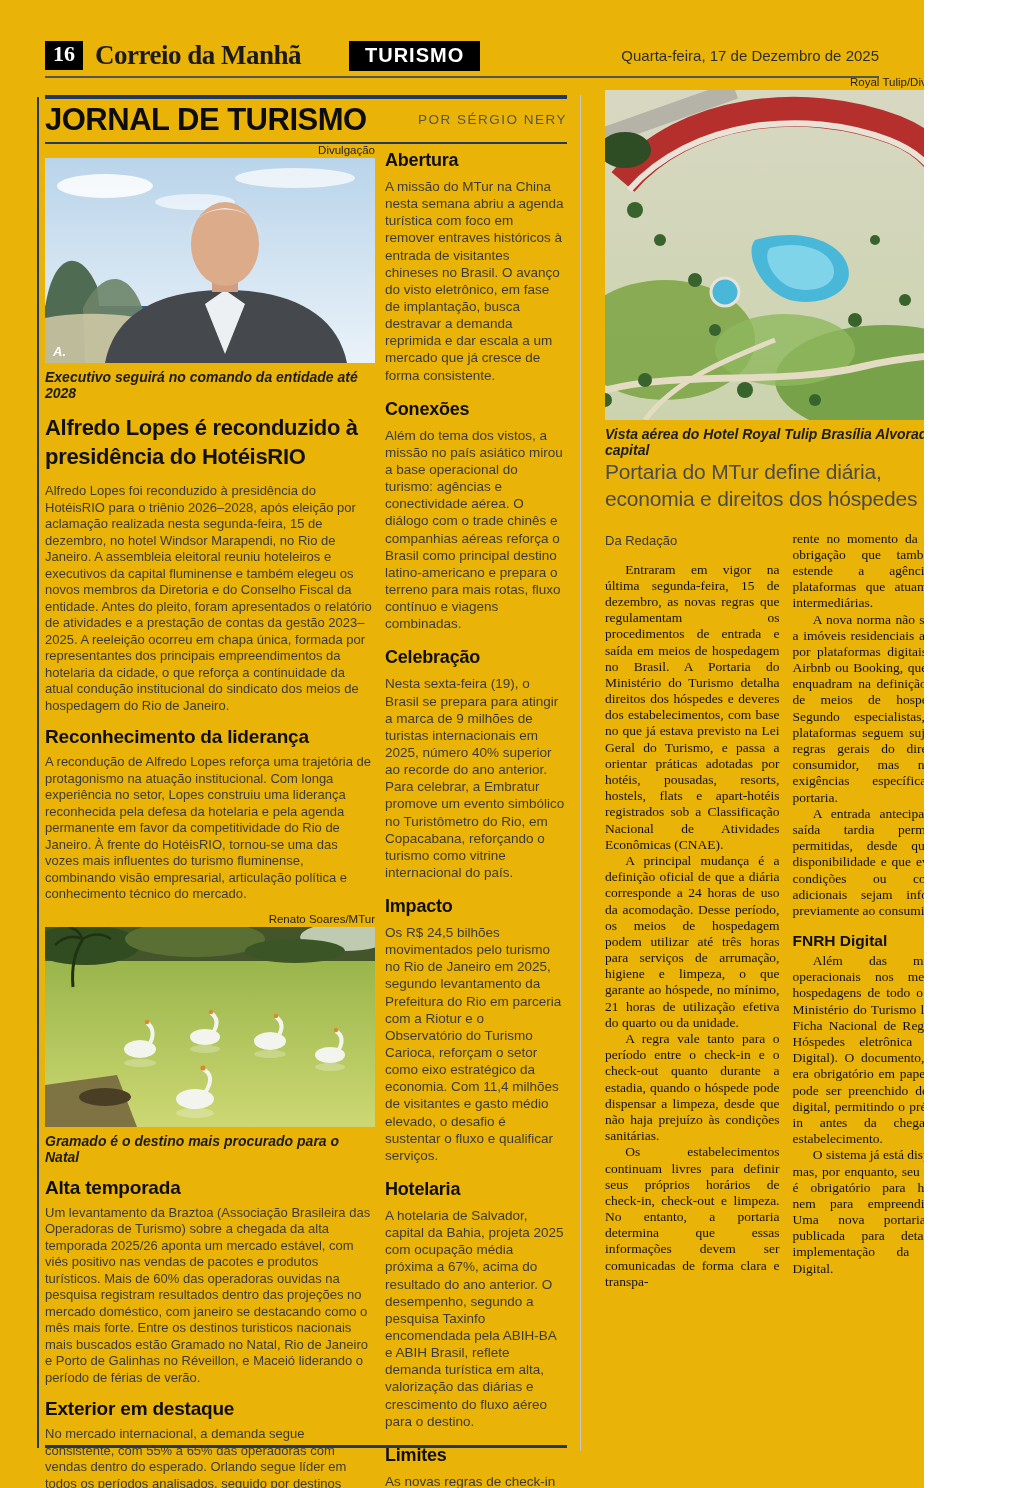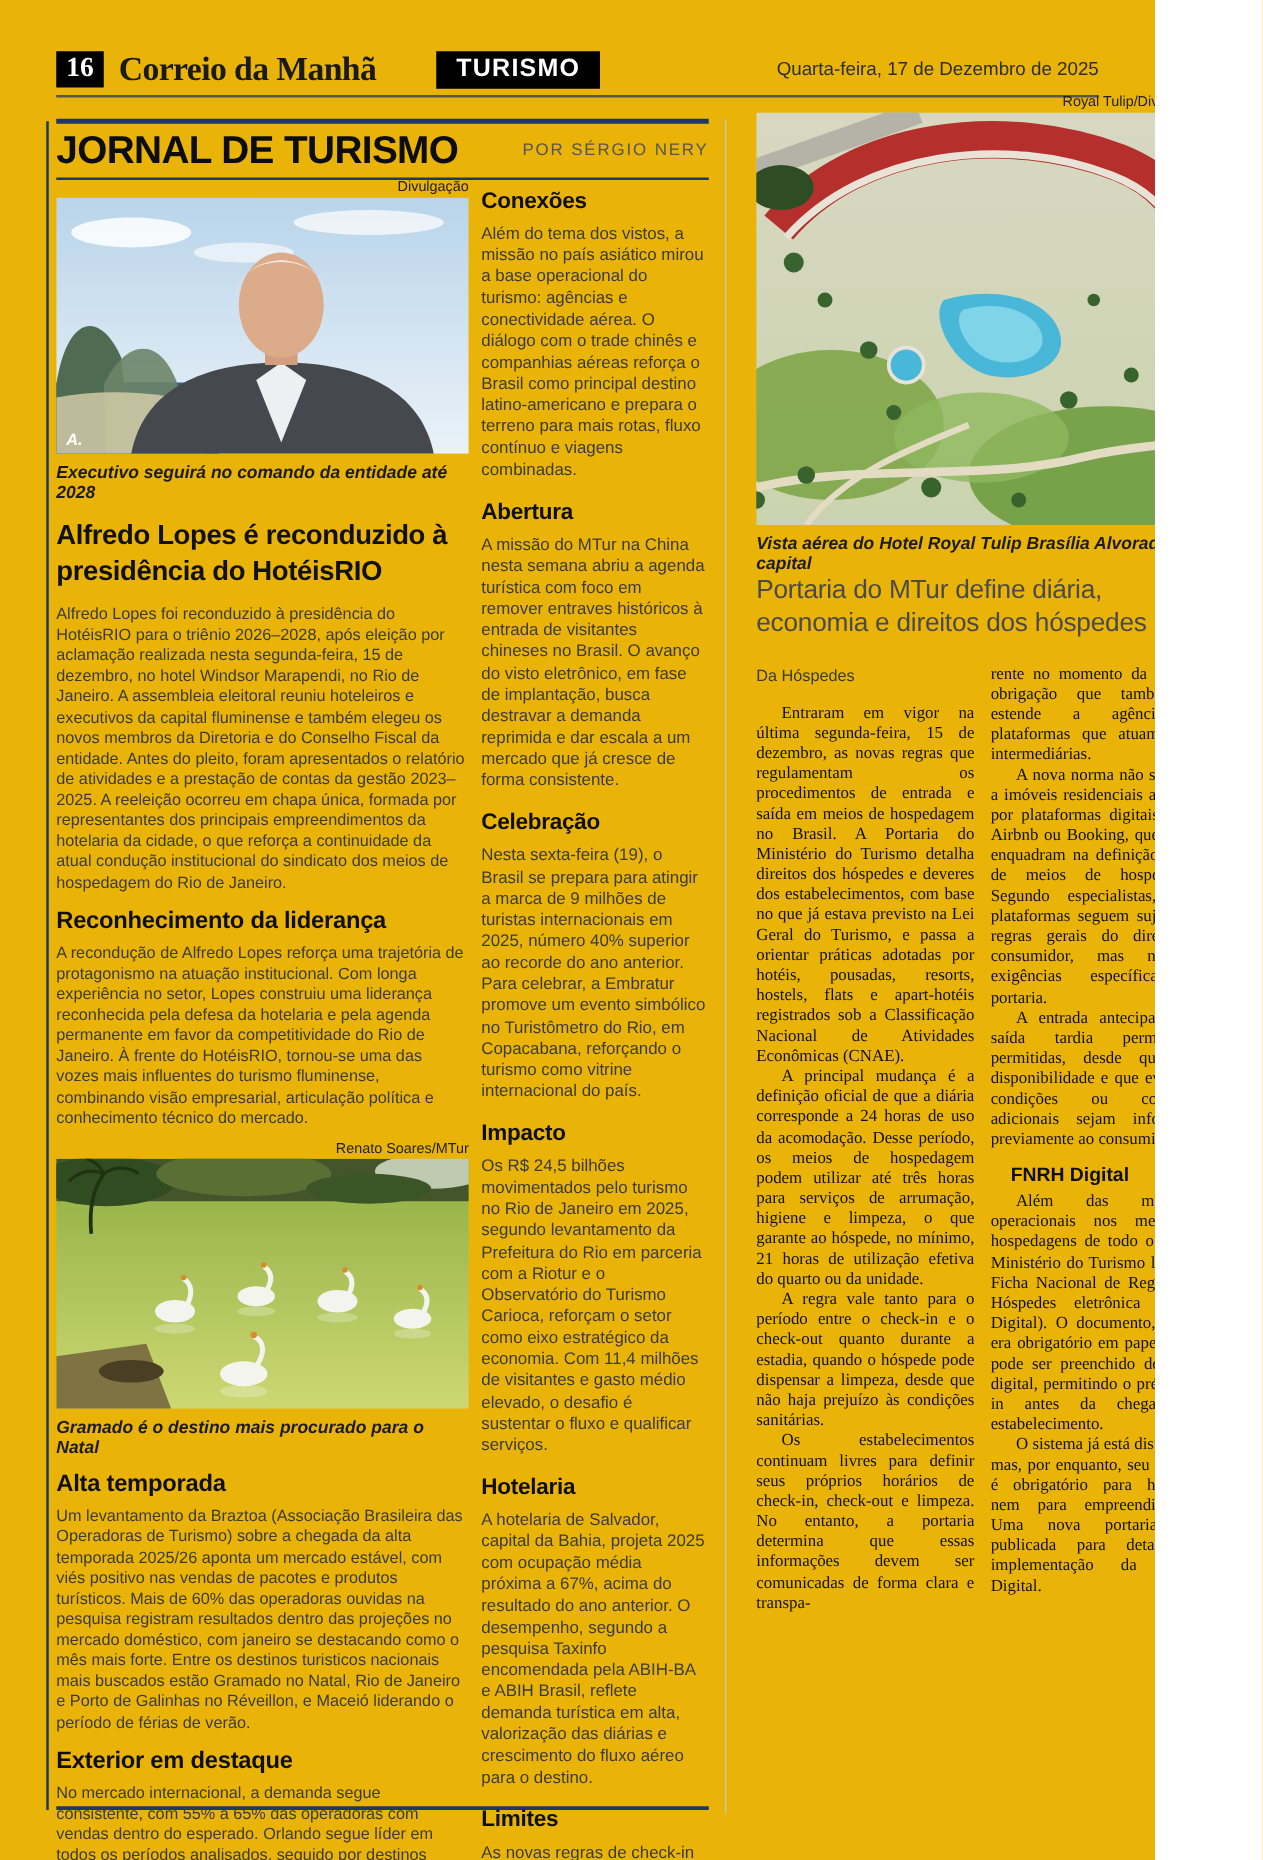--- a/index.html
+++ b/index.html
@@ -44,21 +44,21 @@
   
   .headline-main{font-size:43px;font-weight:800;line-height:1.22;letter-spacing:-1.2px;
                  margin:10px 0 14px;color:#141414;}
   .deck{font-size:21px;font-weight:400;line-height:1.3;letter-spacing:-0.2px;color:#4a4a4a;margin:0 0 18px;}
   .byline{font-size:13px;color:#3a3a3a;margin:2px 0 14px;}
   .body-cols{display:flex;gap:13px;}
   .bcol{flex:1;min-width:0;}
   .bcol p{font-family:"Liberation Serif",serif;font-size:13.5px;line-height:1.2;
           text-align:justify;margin:0;color:#111;}
   .indent{text-indent:1.5em;}
-  .fnrh{font-family:"Liberation Sans",sans-serif;font-size:15.5px;font-weight:800;margin:13px 16px 3px;color:#0f0f0f;}
+  .fnrh{font-family:"Liberation Sans",sans-serif;font-size:15.5px;font-weight:800;margin:13px 0 3px;color:#0f0f0f;}
 </style>
 </head>
 <body>
 
 <div class="page">
 
   <header class="masthead">
     <span class="pagenum">16</span>
     <span class="brand">Correio da Manhã</span>
     <span class="badge">TURISMO</span>
@@ -161,26 +161,26 @@
     </div>
     <div class="caption">Gramado é o destino mais procurado para o Natal</div>
     <h3>Alta temporada</h3>
     <p>Um levantamento da Braztoa (Associação Brasileira das Operadoras de Turismo) sobre a chegada da alta temporada 2025/26 aponta um mercado estável, com viés positivo nas vendas de pacotes e produtos turísticos. Mais de 60% das operadoras ouvidas na pesquisa registram resultados dentro das projeções no mercado doméstico, com janeiro se destacando como o mês mais forte. Entre os destinos turisticos nacionais mais buscados estão Gramado no Natal, Rio de Janeiro e Porto de Galinhas no Réveillon, e Maceió liderando o período de férias de verão.</p>
     <h3>Exterior em destaque</h3>
     <p>No mercado internacional, a demanda segue consistente, com 55% a 65% das operadoras com vendas dentro do esperado. Orlando segue líder em todos os períodos analisados, seguido por destinos europeus e sul-americanos. Dados revelam o avanço de destinos emergentes, como Marrocos, Japão, China e Cartagena - uma maior diversificação no interesse do viajante brasileiro.</p>
   </section>
 
   <section class="col-mid">
     <div class="brief">
+      <h3>Abertura</h3>
+      <p>A missão do MTur na China nesta semana abriu a agenda turística com foco em remover entraves históricos à entrada de visitantes chineses no Brasil. O avanço do visto eletrônico, em fase de implantação, busca destravar a demanda reprimida e dar escala a um mercado que já cresce de forma consistente.</p>
+    </div>
+    <div class="brief">
       <h3>Conexões</h3>
       <p>Além do tema dos vistos, a missão no país asiático mirou a base operacional do turismo: agências e conectividade aérea. O diálogo com o trade chinês e companhias aéreas reforça o Brasil como principal destino latino-americano e prepara o terreno para mais rotas, fluxo contínuo e viagens combinadas.</p>
-    </div>
-    <div class="brief">
-      <h3>Abertura</h3>
-      <p>A missão do MTur na China nesta semana abriu a agenda turística com foco em remover entraves históricos à entrada de visitantes chineses no Brasil. O avanço do visto eletrônico, em fase de implantação, busca destravar a demanda reprimida e dar escala a um mercado que já cresce de forma consistente.</p>
     </div>
     <div class="brief">
       <h3>Celebração</h3>
       <p>Nesta sexta-feira (19), o Brasil se prepara para atingir a marca de 9 milhões de turistas internacionais em 2025, número 40% superior ao recorde do ano anterior. Para celebrar, a Embratur promove um evento simbólico no Turistômetro do Rio, em Copacabana, reforçando o turismo como vitrine internacional do país.</p>
     </div>
     <div class="brief">
       <h3>Impacto</h3>
       <p>Os R$ 24,5 bilhões movimentados pelo turismo no Rio de Janeiro em 2025, segundo levantamento da Prefeitura do Rio em parceria com a Riotur e o Observatório do Turismo Carioca, reforçam o setor como eixo estratégico da economia. Com 11,4 milhões de visitantes e gasto médio elevado, o desafio é sustentar o fluxo e qualificar serviços.</p>
     </div>
     <div class="brief">
@@ -230,21 +230,21 @@
           <circle cx="270" cy="150" r="5"></circle>
             <circle cx="110" cy="240" r="6"></circle>
         </g>
         <ellipse cx="20" cy="60" rx="26" ry="18" fill="#2f4d25"></ellipse>
       </svg>
     </div>
     <div class="caption">Vista aérea do Hotel Royal Tulip Brasília Alvorada na capital</div>
     <h2 class="deck">Portaria do MTur define diária, economia e direitos dos hóspedes</h2>
     <div class="body-cols">
       <div class="bcol">
-        <div class="byline">Da Hóspedes</div>
+        <div class="byline">Da Redação</div>
         <p class="indent">Entraram em vigor na última segunda-feira, 15 de dezembro, as novas regras que regulamentam os procedimentos de entrada e saída em meios de hospedagem no Brasil. A Portaria do Ministério do Turismo detalha direitos dos hóspedes e deveres dos estabelecimentos, com base no que já estava previsto na Lei Geral do Turismo, e passa a orientar práticas adotadas por hotéis, pousadas, resorts, hostels, flats e apart-hotéis registrados sob a Classificação Nacional de Atividades Econômicas (CNAE).</p>
         <p class="indent">A principal mudança é a definição oficial de que a diária corresponde a 24 horas de uso da acomodação. Desse período, os meios de hospedagem podem utilizar até três horas para serviços de arrumação, higiene e limpeza, o que garante ao hóspede, no mínimo, 21 horas de utilização efetiva do quarto ou da unidade.</p>
         <p class="indent">A regra vale tanto para o período entre o check-in e o check-out quanto durante a estadia, quando o hóspede pode dispensar a limpeza, desde que não haja prejuízo às condições sanitárias.</p>
         <p class="indent">Os estabelecimentos continuam livres para definir seus próprios horários de check-in, check-out e limpeza. No entanto, a portaria determina que essas informações devem ser comunicadas de forma clara e transpa-</p>
       </div>
       <div class="bcol">
         <p>rente no momento da reserva, obrigação que também se estende a agências e plataformas que atuam como intermediárias.</p>
         <p class="indent">A nova norma não se aplica a imóveis residenciais alugados por plataformas digitais, como Airbnb ou Booking, que não se enquadram na definição oficial de meios de hospedagem. Segundo especialistas, essas plataformas seguem sujeitas às regras gerais do direito do consumidor, mas não às exigências específicas da portaria.</p>
         <p class="indent">A entrada antecipada e a saída tardia permanecem permitidas, desde que haja disponibilidade e que eventuais condições ou cobranças adicionais sejam informadas previamente ao consumidor.</p>
         <h3 class="fnrh">FNRH Digital</h3>

